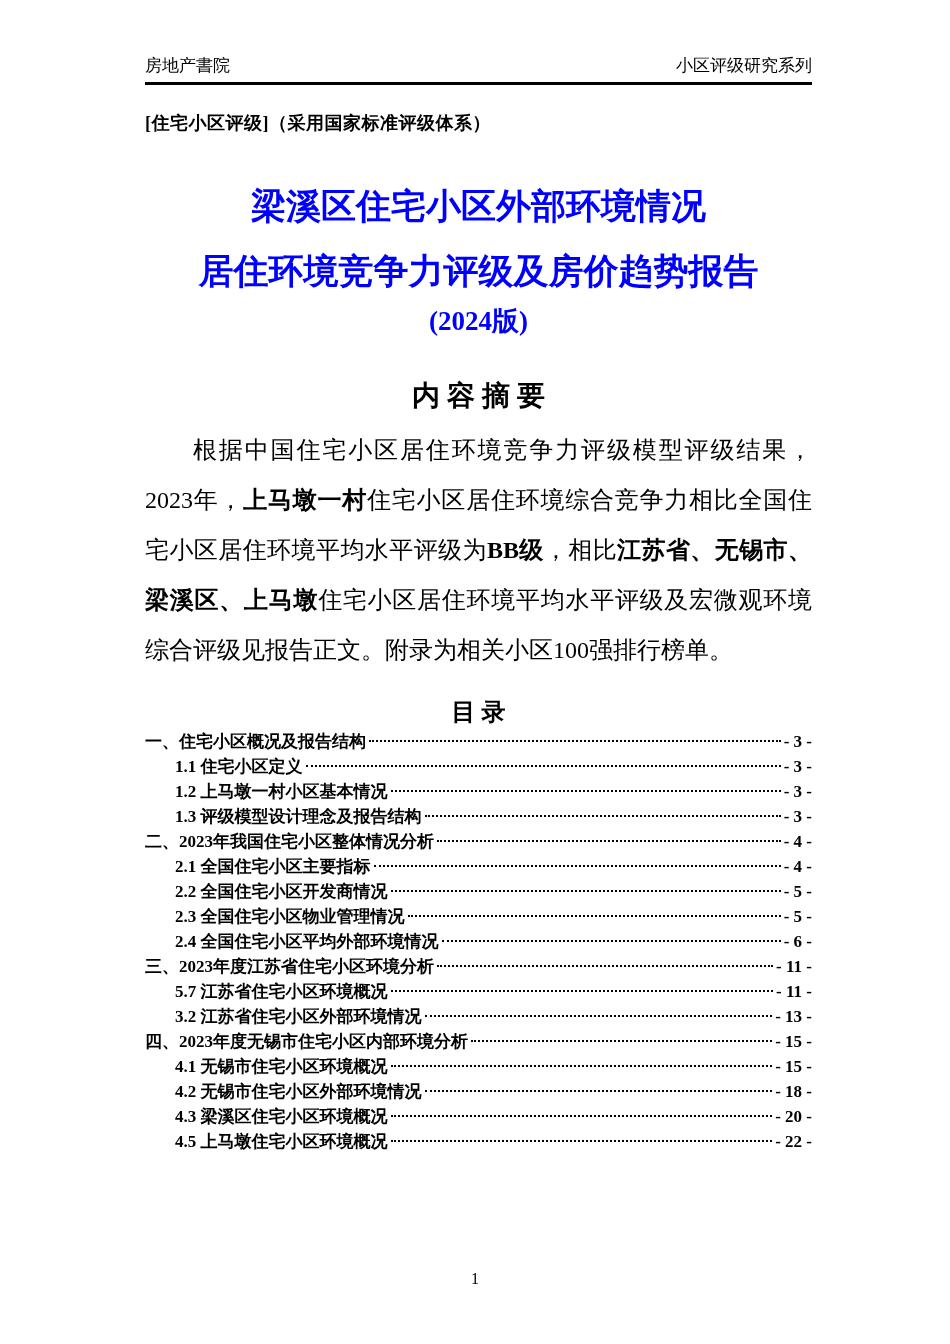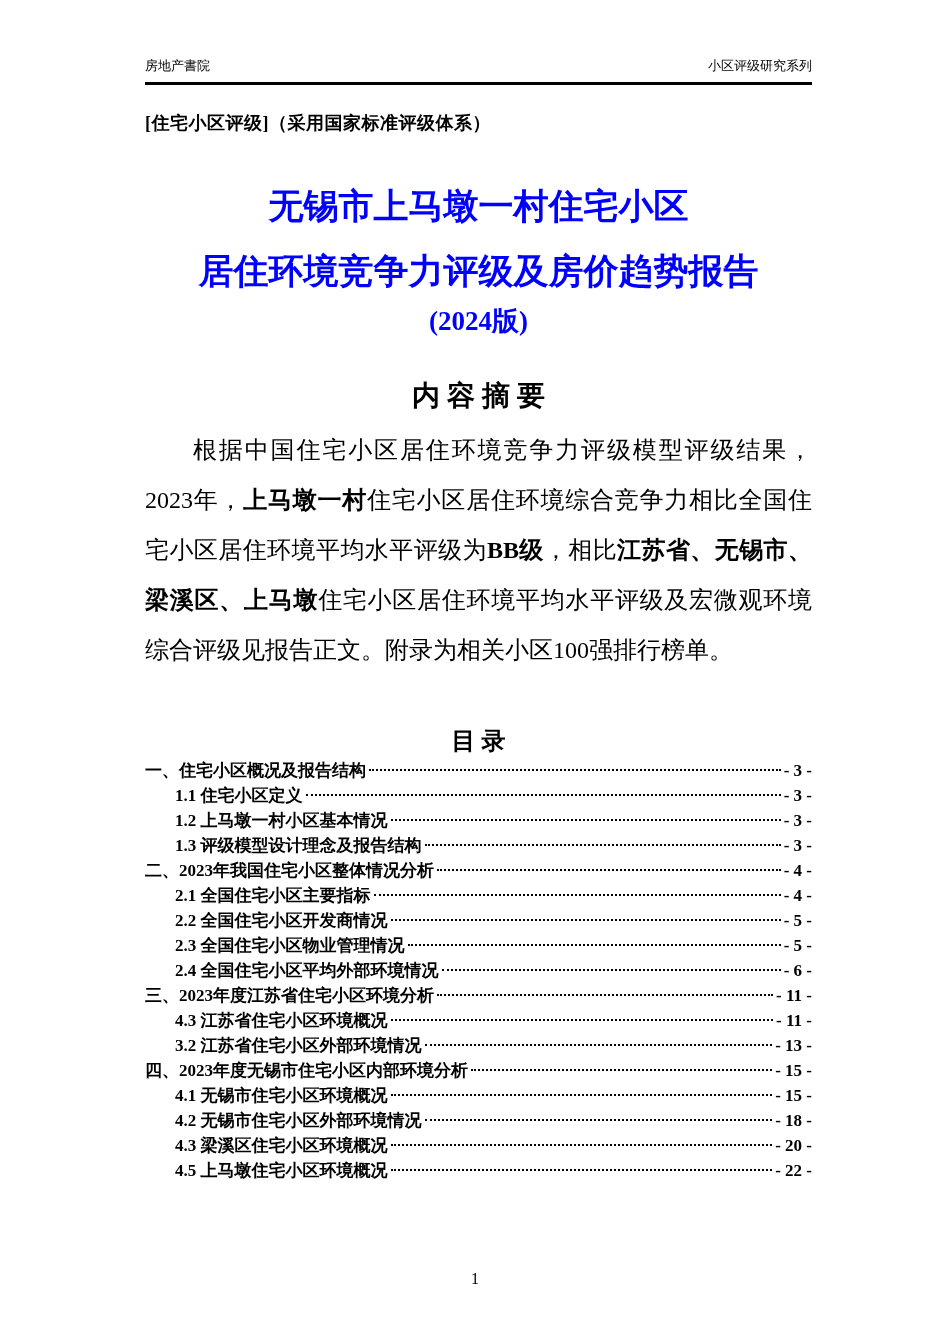--- a/index.html
+++ b/index.html
@@ -16,21 +16,21 @@
     width: 950px;
     height: 1344px;
     padding: 56px 138px 0 145px;
     position: relative;
     background: #fff;
   }
   .doc-header {
     display: flex;
     justify-content: space-between;
     align-items: center;
-    font-size: 13px;
+    font-size: 17px;
     line-height: 20px;
     gap: 28px;
   }
   .header-rule {
     margin-top: 6px;
     border-top: 3px solid #000;
     height: 0;
   }
   .doc-tag {
     margin-top: 26px;
@@ -64,21 +64,21 @@
   }
   .abstract-text {
     margin-top: 10px;
     font-size: 24px;
     line-height: 50px;
     text-align: justify;
     text-indent: 2em;
   }
   .seg-bold { font-weight: bold; }
   .toc-heading {
-    margin-top: 50px;
+    margin-top: 21px;
     text-align: center;
     font-weight: bold;
     font-size: 24px;
     line-height: 32px;
   }
   .toc { margin-top: 1px; }
   .toc-row {
     display: flex;
     align-items: baseline;
     font-size: 17px;
@@ -112,21 +112,21 @@
 
   <header class="doc-header">
     <span class="doc-header-left">房地产書院</span>
     <span class="doc-header-right">小区评级研究系列</span>
   </header>
   <div class="header-rule"></div>
 
   <div class="doc-tag">[住宅小区评级]（采用国家标准评级体系）</div>
 
   <div class="title-block">
-    <div class="title-line">无锡市上马墩一村住宅小区</div>
+    <div class="title-line">梁溪区住宅小区外部环境情况</div>
     <div class="title-line">居住环境竞争力评级及房价趋势报告</div>
     <div class="title-edition">(2024版)</div>
   </div>
 
   <div class="abstract-heading">内 容 摘 要</div>
   <p class="abstract-text" id="abstract"><span>根据中国住宅小区居住环境竞争力评级模型评级结果，2023年，</span><span class="seg-bold">上马墩一村</span><span>住宅小区居住环境综合竞争力相比全国住宅小区居住环境平均水平评级为</span><span class="seg-bold">BB级</span><span>，相比</span><span class="seg-bold">江苏省、无锡市、梁溪区、上马墩</span><span>住宅小区居住环境平均水平评级及宏微观环境综合评级见报告正文。附录为相关小区100强排行榜单。</span></p>
 
   <div class="toc-heading">目 录</div>
   <nav class="toc" id="toc">
       <div class="toc-row lvl1">
@@ -173,21 +173,21 @@
         <span class="toc-label">2.4 全国住宅小区平均外部环境情况</span>
         <span class="toc-dots"></span>
         <span class="toc-page">- 6 -</span>
       </div>
       <div class="toc-row lvl1">
         <span class="toc-label">三、2023年度江苏省住宅小区环境分析</span>
         <span class="toc-dots"></span>
         <span class="toc-page">- 11 -</span>
       </div>
       <div class="toc-row lvl2">
-        <span class="toc-label">4.3 江苏省住宅小区环境概况</span>
+        <span class="toc-label">5.7 江苏省住宅小区环境概况</span>
         <span class="toc-dots"></span>
         <span class="toc-page">- 11 -</span>
       </div>
       <div class="toc-row lvl2">
         <span class="toc-label">3.2 江苏省住宅小区外部环境情况</span>
         <span class="toc-dots"></span>
         <span class="toc-page">- 13 -</span>
       </div>
       <div class="toc-row lvl1">
         <span class="toc-label">四、2023年度无锡市住宅小区内部环境分析</span>

